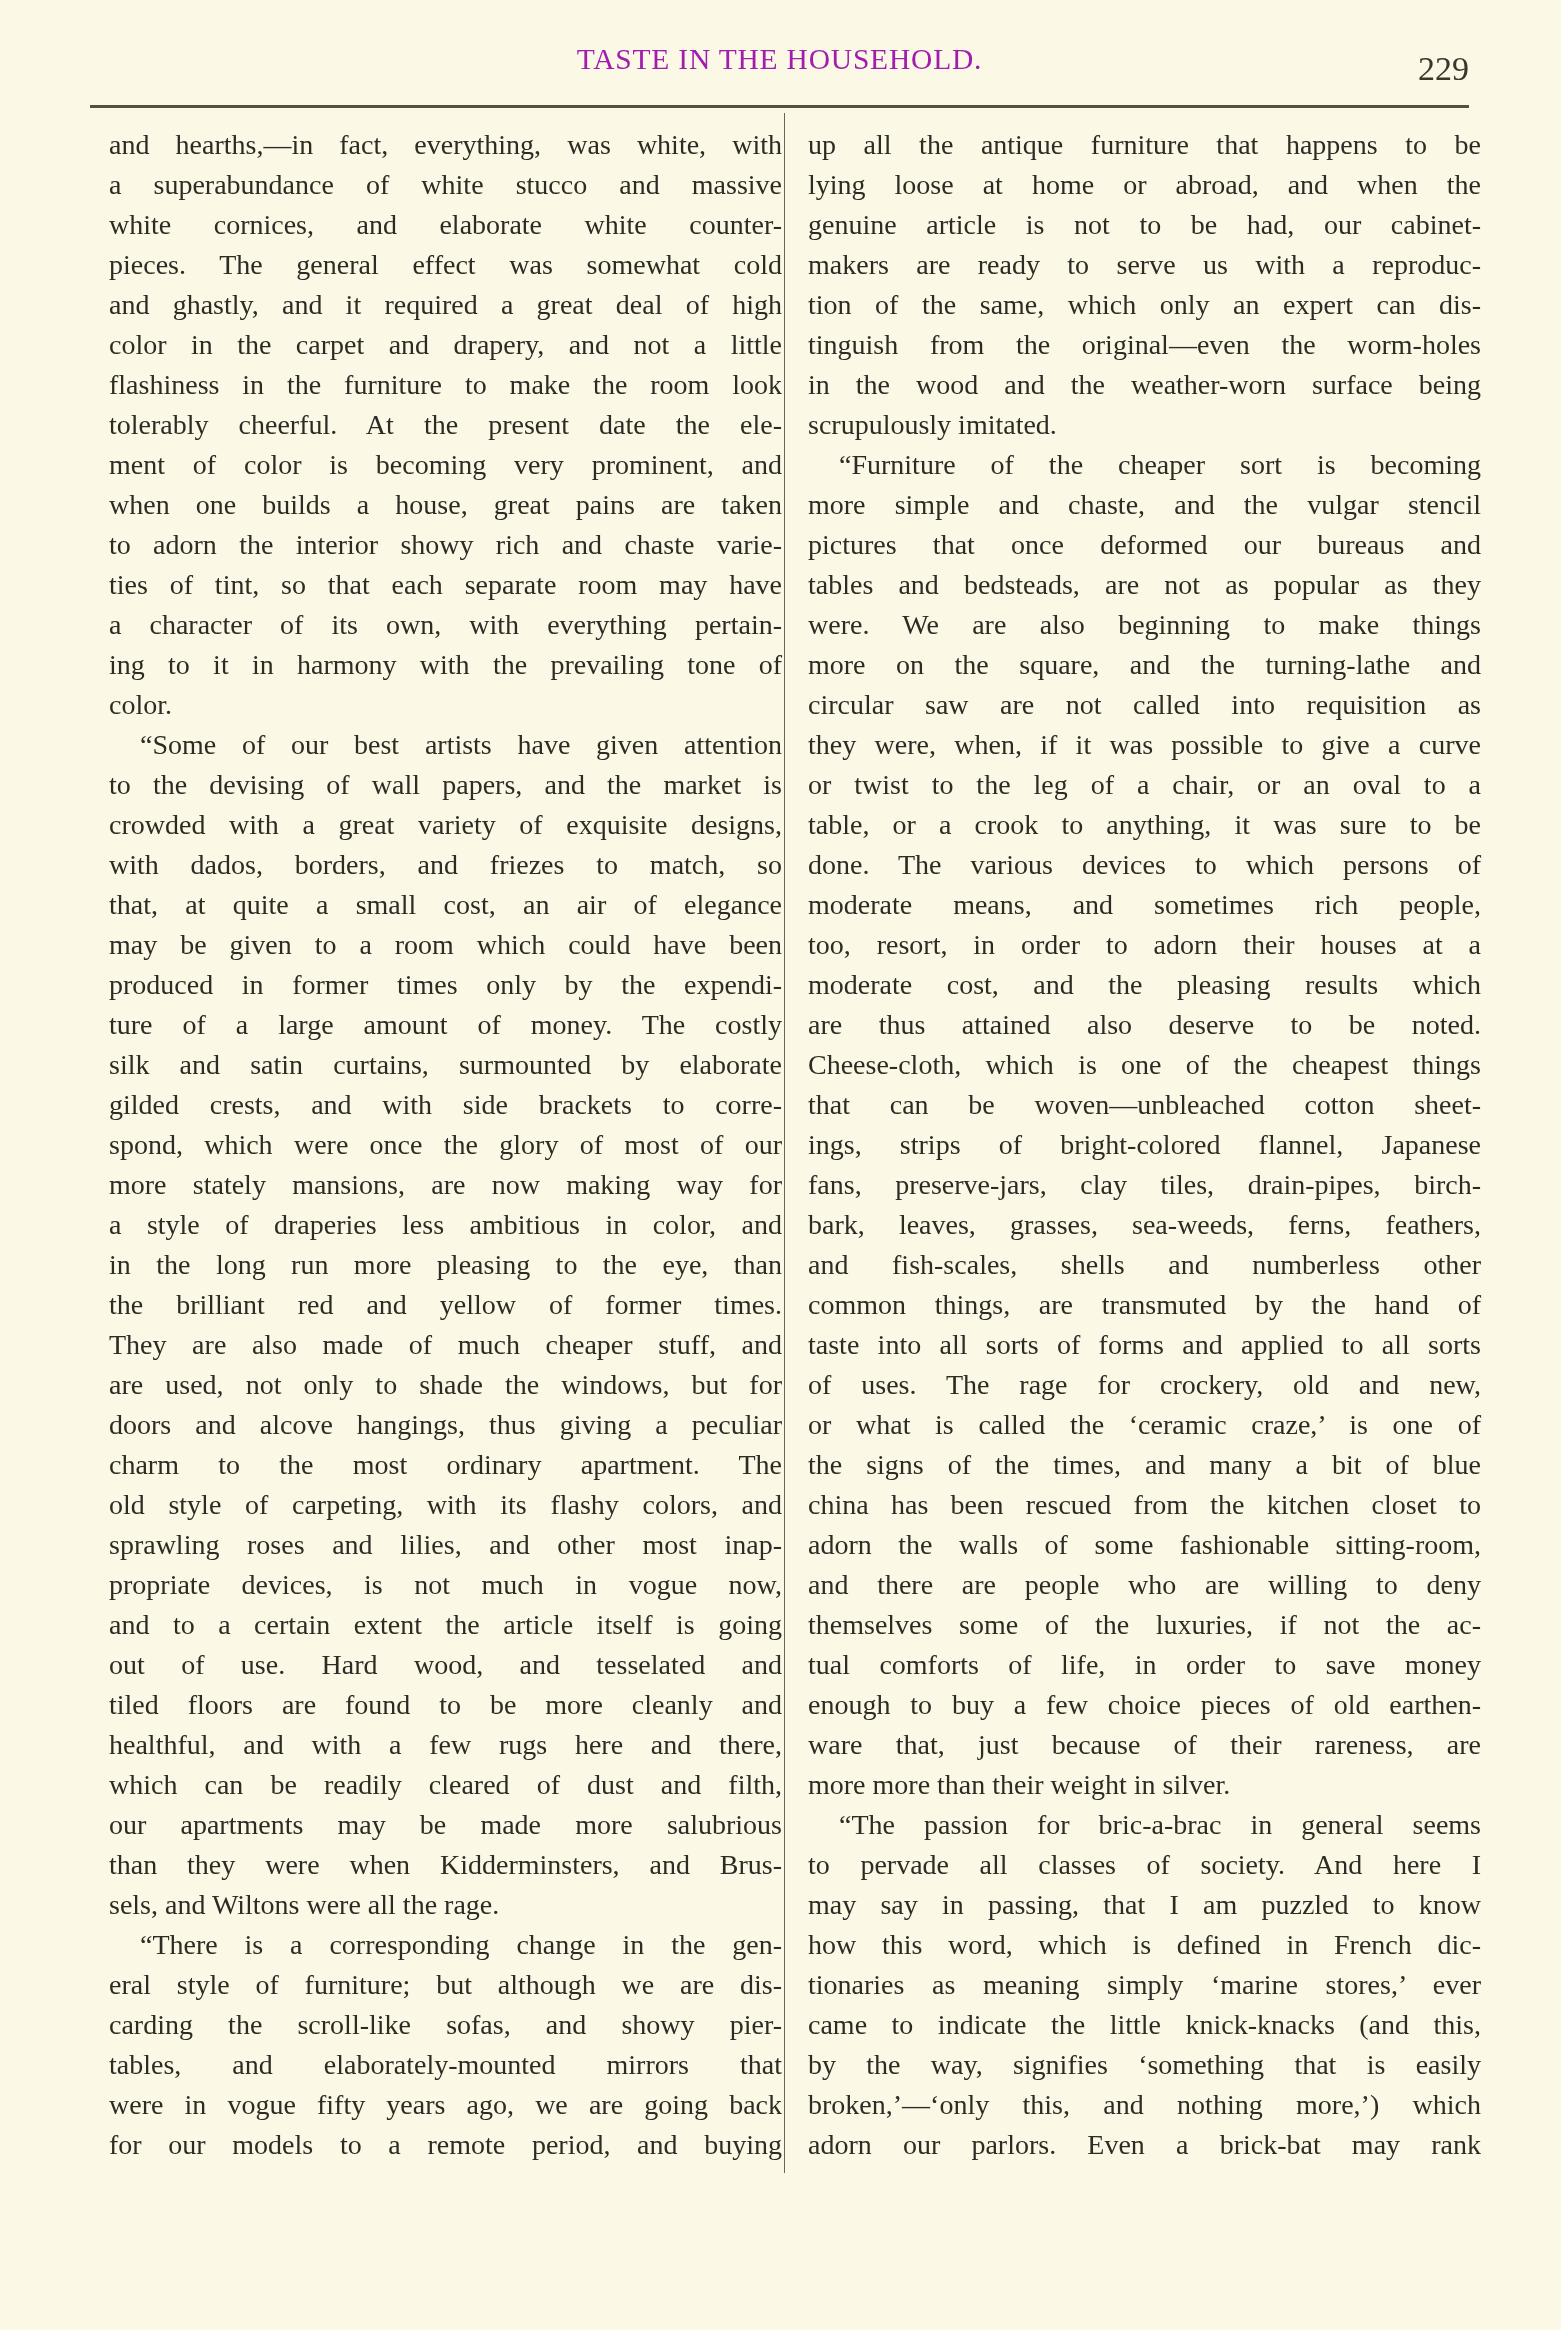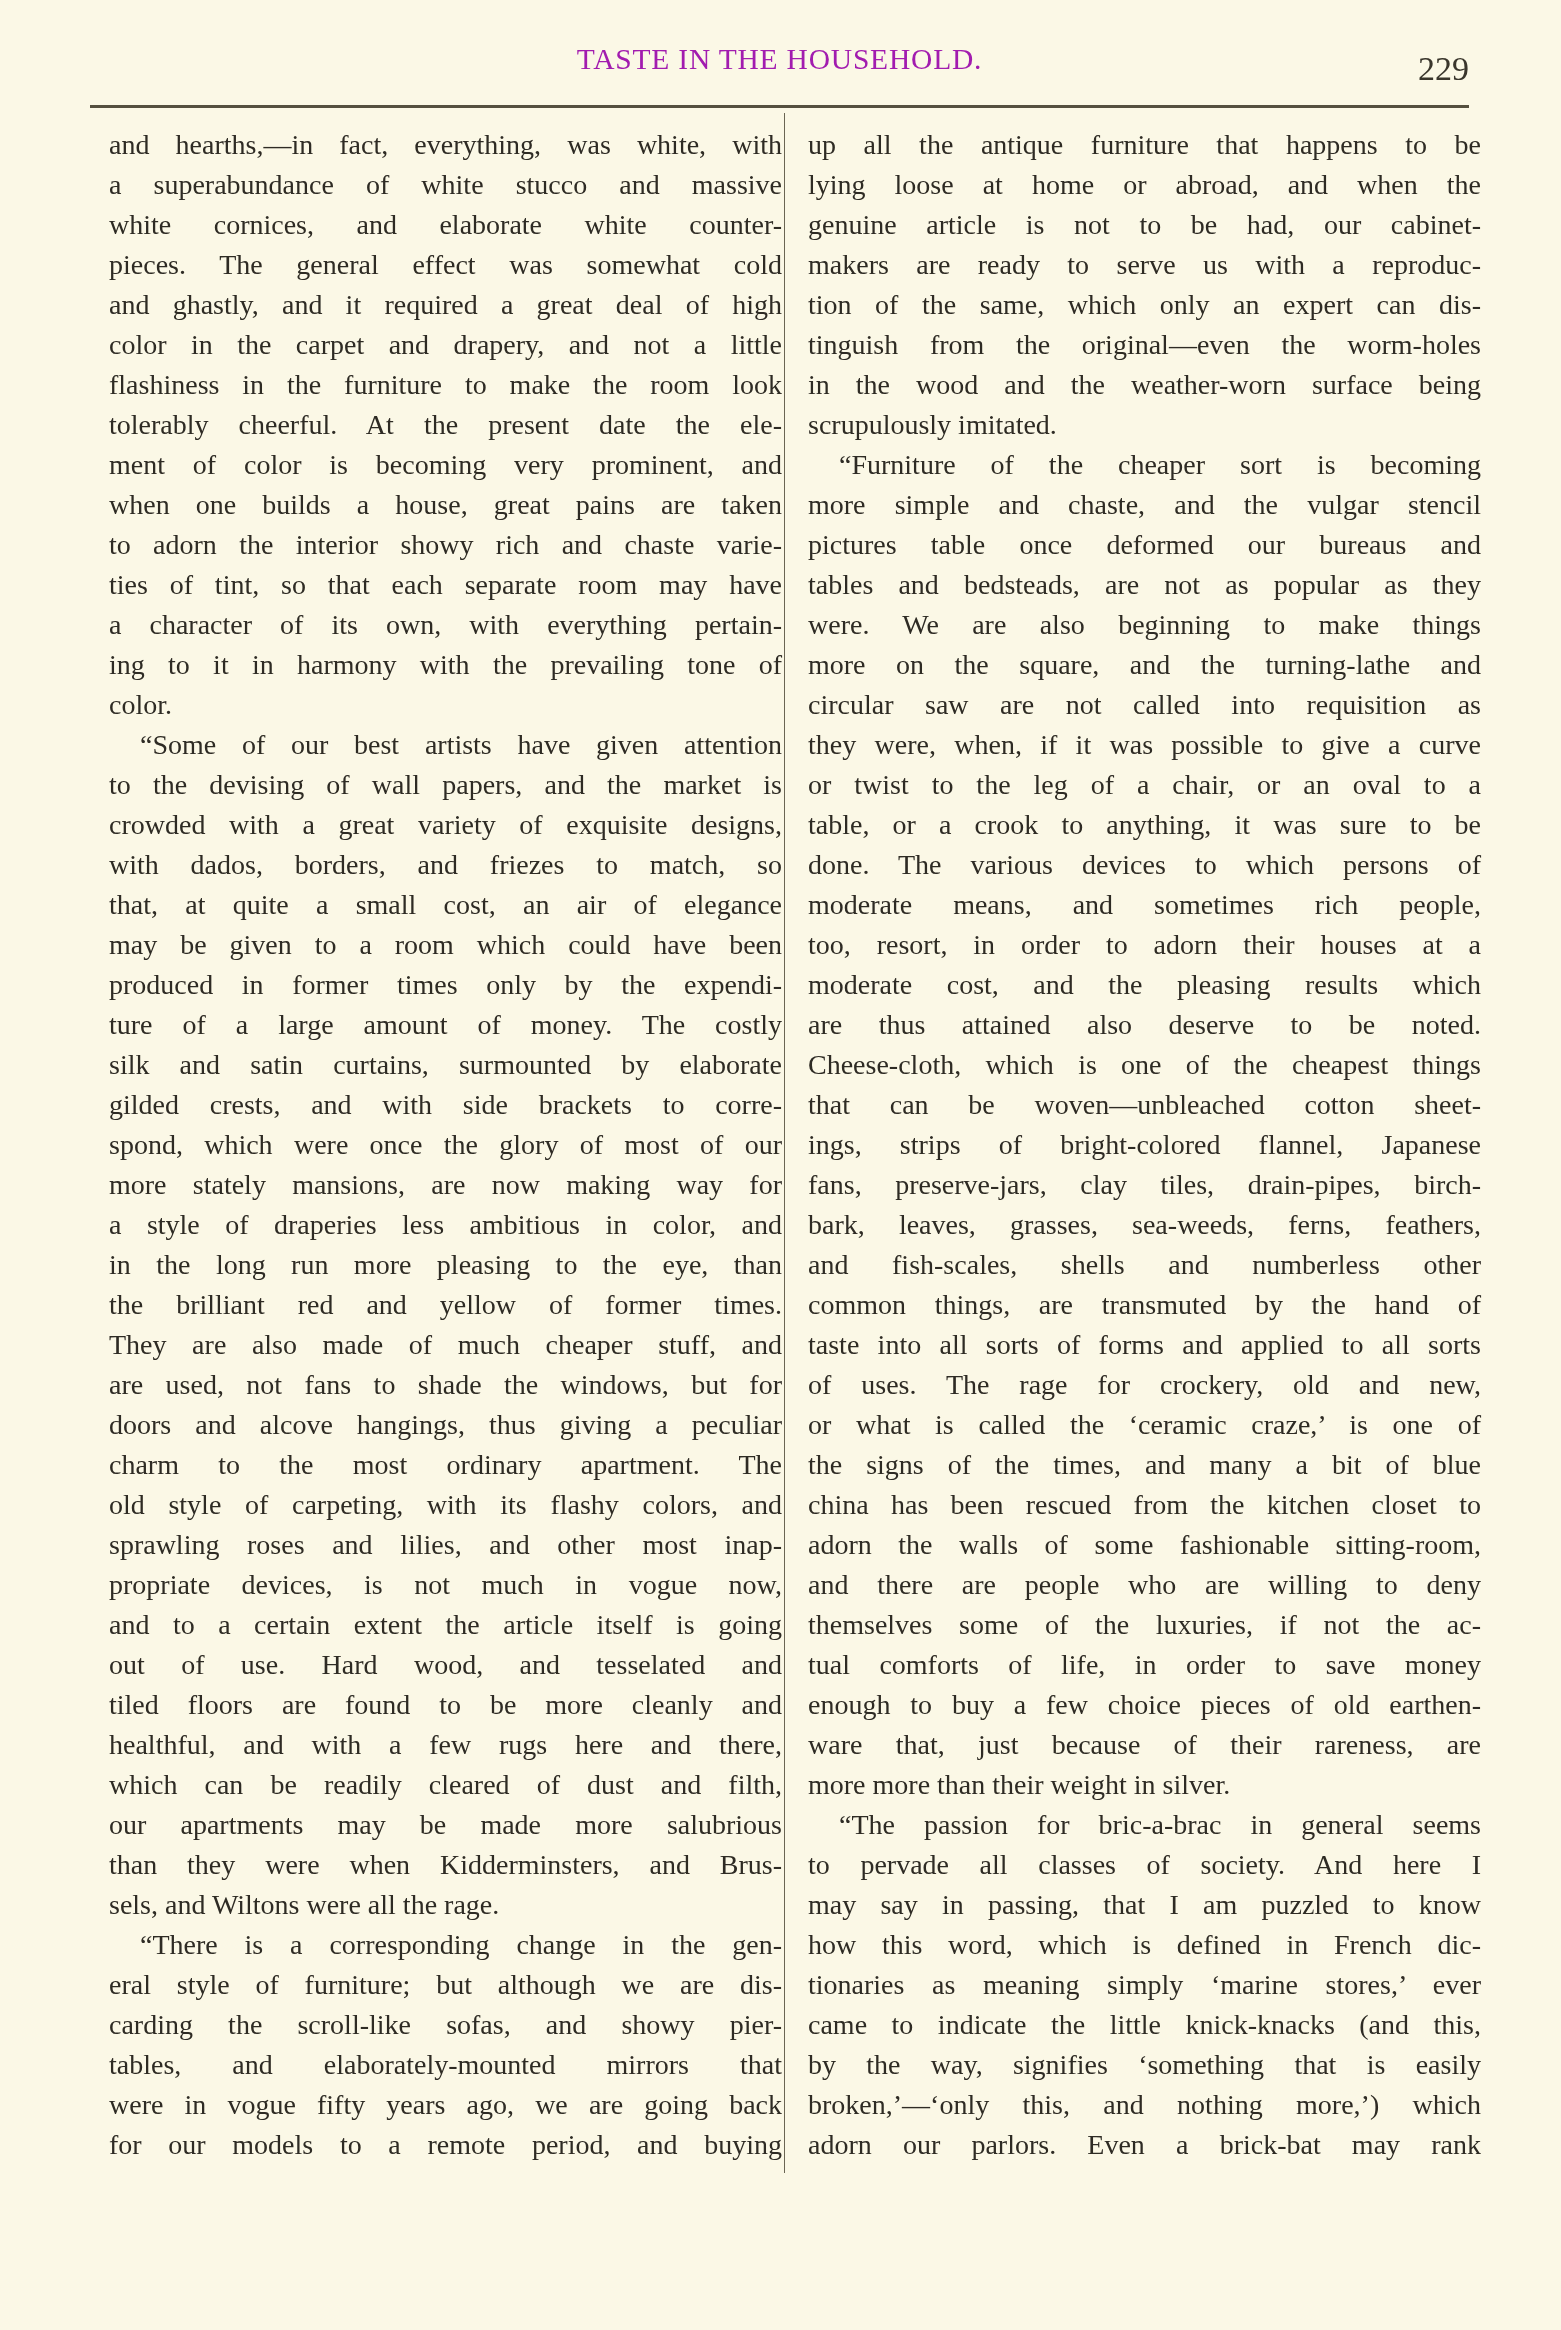--- a/index.html
+++ b/index.html
@@ -106,21 +106,21 @@
     <span class="line">produced in former times only by the expendi-</span>
     <span class="line">ture of a large amount of money. The costly</span>
     <span class="line">silk and satin curtains, surmounted by elaborate</span>
     <span class="line">gilded crests, and with side brackets to corre-</span>
     <span class="line">spond, which were once the glory of most of our</span>
     <span class="line">more stately mansions, are now making way for</span>
     <span class="line">a style of draperies less ambitious in color, and</span>
     <span class="line">in the long run more pleasing to the eye, than</span>
     <span class="line">the brilliant red and yellow of former times.</span>
     <span class="line">They are also made of much cheaper stuff, and</span>
-    <span class="line">are used, not fans to shade the windows, but for</span>
+    <span class="line">are used, not only to shade the windows, but for</span>
     <span class="line">doors and alcove hangings, thus giving a peculiar</span>
     <span class="line">charm to the most ordinary apartment. The</span>
     <span class="line">old style of carpeting, with its flashy colors, and</span>
     <span class="line">sprawling roses and lilies, and other most inap-</span>
     <span class="line">propriate devices, is not much in vogue now,</span>
     <span class="line">and to a certain extent the article itself is going</span>
     <span class="line">out of use. Hard wood, and tesselated and</span>
     <span class="line">tiled floors are found to be more cleanly and</span>
     <span class="line">healthful, and with a few rugs here and there,</span>
     <span class="line">which can be readily cleared of dust and filth,</span>
@@ -139,21 +139,21 @@
     <span class="line">up all the antique furniture that happens to be</span>
     <span class="line">lying loose at home or abroad, and when the</span>
     <span class="line">genuine article is not to be had, our cabinet-</span>
     <span class="line">makers are ready to serve us with a reproduc-</span>
     <span class="line">tion of the same, which only an expert can dis-</span>
     <span class="line">tinguish from the original—even the worm-holes</span>
     <span class="line">in the wood and the weather-worn surface being</span>
     <span class="line last">scrupulously imitated.</span>
     <span class="line indent">“Furniture of the cheaper sort is becoming</span>
     <span class="line">more simple and chaste, and the vulgar stencil</span>
-    <span class="line">pictures table once deformed our bureaus and</span>
+    <span class="line">pictures that once deformed our bureaus and</span>
     <span class="line">tables and bedsteads, are not as popular as they</span>
     <span class="line">were. We are also beginning to make things</span>
     <span class="line">more on the square, and the turning-lathe and</span>
     <span class="line">circular saw are not called into requisition as</span>
     <span class="line">they were, when, if it was possible to give a curve</span>
     <span class="line">or twist to the leg of a chair, or an oval to a</span>
     <span class="line">table, or a crook to anything, it was sure to be</span>
     <span class="line">done. The various devices to which persons of</span>
     <span class="line">moderate means, and sometimes rich people,</span>
     <span class="line">too, resort, in order to adorn their houses at a</span>

